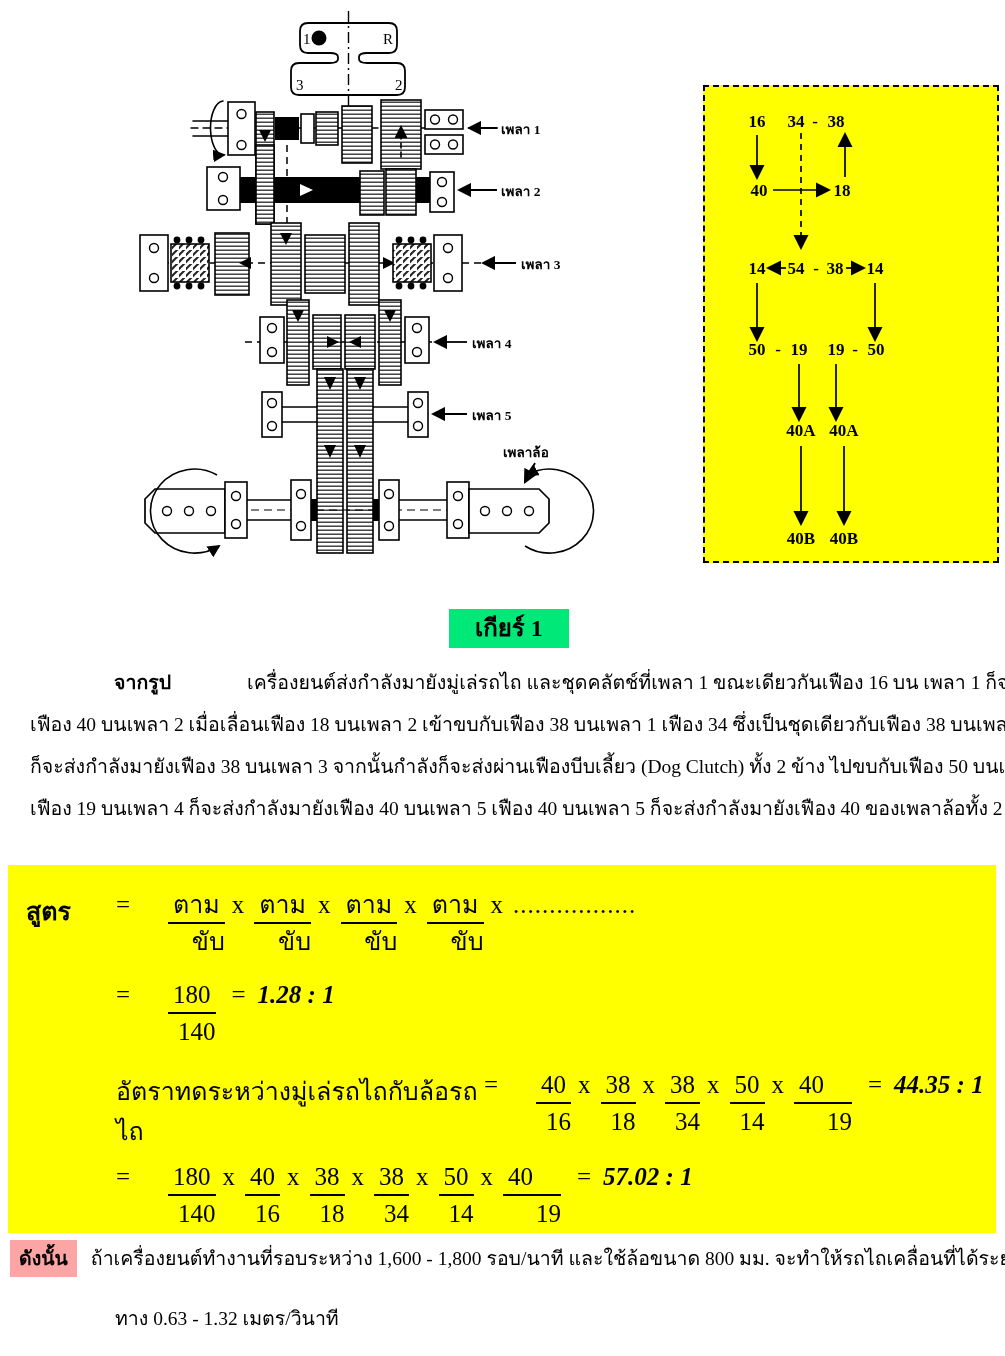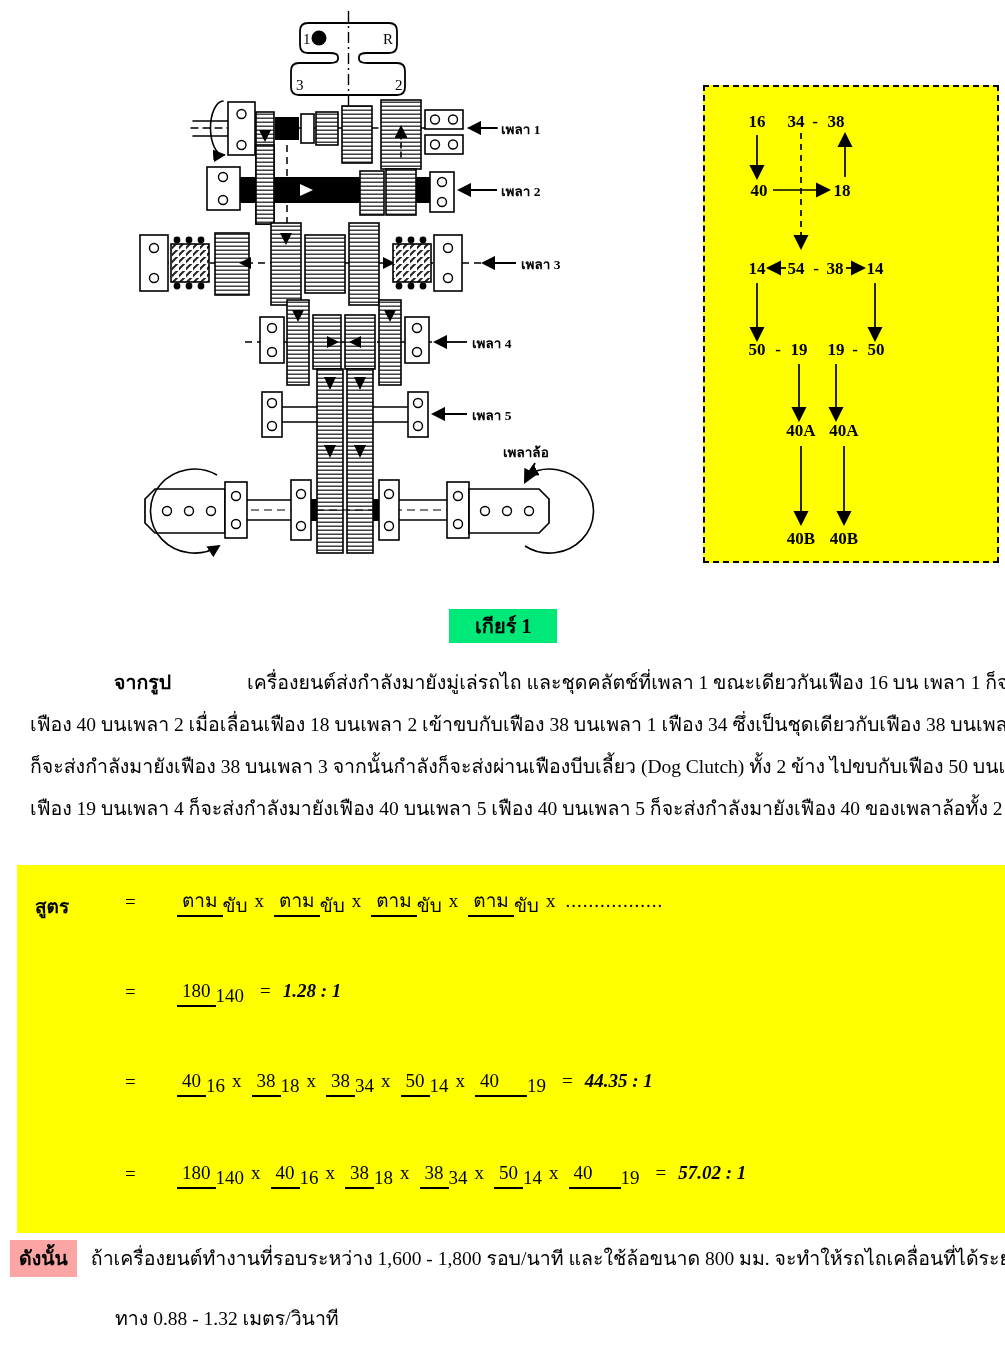--- a/index.html
+++ b/index.html
@@ -16,44 +16,44 @@
   .flow-box {
     position:absolute; left:703px; top:85px; width:296px; height:478px;
     background:#ffff00; border:2px dashed #000;
   }
   .flow-box svg { display:block; width:100%; height:100%; }
   .flow-num { font:bold 17px "Liberation Serif","DejaVu Serif",serif; fill:#000; }
 
   
   .title-chip {
     position:absolute; left:449px; top:609px; background:#00e878;
-    font-size:20px; font-weight:bold; padding:5px 26px; line-height:1.2;
+    font-size:24px; font-weight:bold; padding:5px 26px; line-height:1.2;
   }
 
   
   .para { position:absolute; left:30px; top:662px; width:915px; font-size:19.5px; }
   .para .pline { line-height:42px; white-space:nowrap; }
   .para .lead { font-weight:bold; padding-left:84px; padding-right:76px; }
 
   
   .formula-box {
-    position:absolute; left:17px; top:865px; width:988px; height:368px;
-    background:#ffff00; font-size:19px;
+    position:absolute; left:8px; top:865px; width:988px; height:368px;
+    background:#ffff00; font-size:25px;
   }
   .frow { position:absolute; left:0; right:0; display:flex; align-items:flex-start; padding-left:18px; }
   .frow-header { top:26px; }
   .frow-2 { top:116px; }
   .frow-3 { top:206px; }
   .frow-4 { top:298px; }
   .flabel { width:90px; font-weight:bold; }
   .ftitle { width:368px; }
   .feq { width:52px; }
   .fexpr { flex:1; display:flex; align-items:flex-start; flex-wrap:nowrap; }
   .frac { display:flex; align-items:flex-start; }
-  .fcol { display:flex; align-items:flex-end; }
+  .fcol { display:flex; flex-direction:column; align-items:flex-end; }
   .num { border-bottom:2.5px solid #000; padding:0 5px 3px 5px; line-height:1.1; }
   .frac-ext .num { padding-right:28px; }
   .den { padding-top:4px; line-height:1.1; }
   .mult { margin:0 10px 0 7px; line-height:1.1; }
   .tail { letter-spacing:1px; line-height:1.1; }
   .feq2 { margin:0 12px 0 16px; line-height:1.1; }
   .fresult { font-weight:bold; font-style:italic; line-height:1.1; }
 
   
   .conclusion { position:absolute; left:10px; top:1240px; width:985px; font-size:19.5px; }
@@ -358,20 +358,21 @@
               <span class="den">140</span>
             </span>
           </span>
         <span class="feq2">=</span>
         <span class="fresult">1.28 : 1</span>
       </div>
     </div>
 
     <div class="frow frow-3">
       <div class="flabel"></div>
+      <div class="ftitle">อัตราทดระหว่างมู่เล่รถไถกับล้อรถไถ</div>
       <div class="feq">=</div>
       <div class="fexpr">
         <span class="frac">
             <span class="fcol">
               <span class="num">40</span>
               <span class="den">16</span>
             </span>
             <span class="mult">x</span>
           </span>
         <span class="frac">
@@ -454,16 +455,16 @@
         <span class="feq2">=</span>
         <span class="fresult">57.02 : 1</span>
       </div>
     </div>
   </div>
 
   <div class="conclusion">
     <div class="c-line1">
       <span class="c-chip">ดังนั้น</span><span>ถ้าเครื่องยนต์ทำงานที่รอบระหว่าง 1,600 - 1,800 รอบ/นาที และใช้ล้อขนาด 800 มม. จะทำให้รถไถเคลื่อนที่ได้ระยะ -</span>
     </div>
-    <div class="c-line2">ทาง 0.88 - 1.32 เมตร/วินาที</div>
+    <div class="c-line2">ทาง 0.63 - 1.32 เมตร/วินาที</div>
   </div>
 
 </div>
 
 </body></html>

